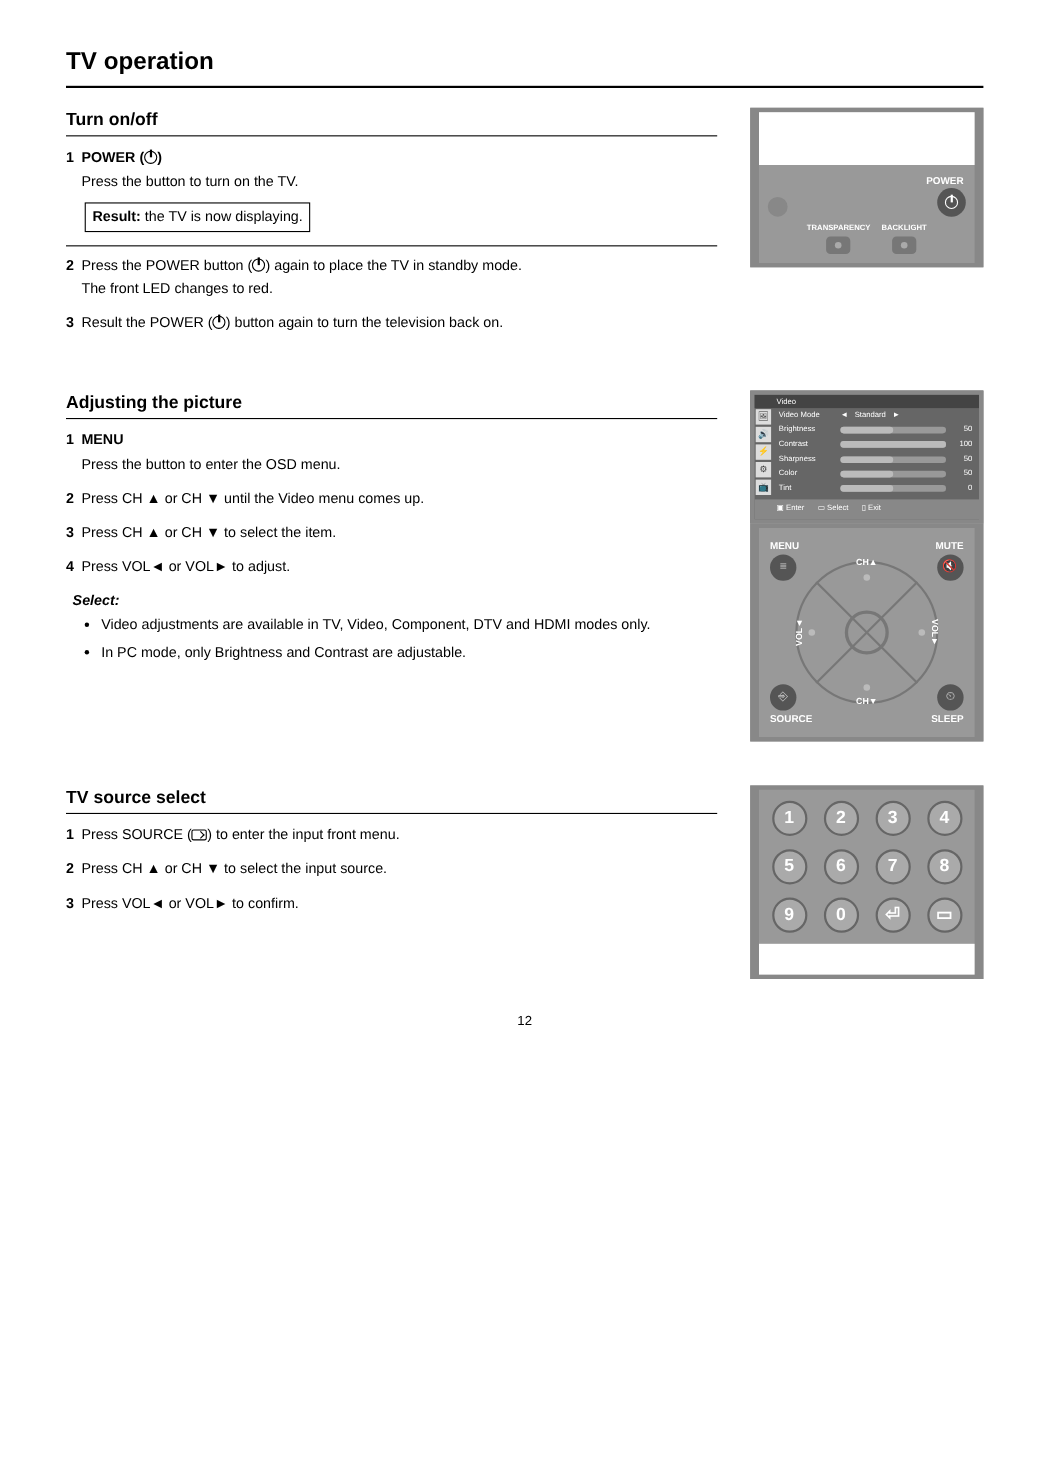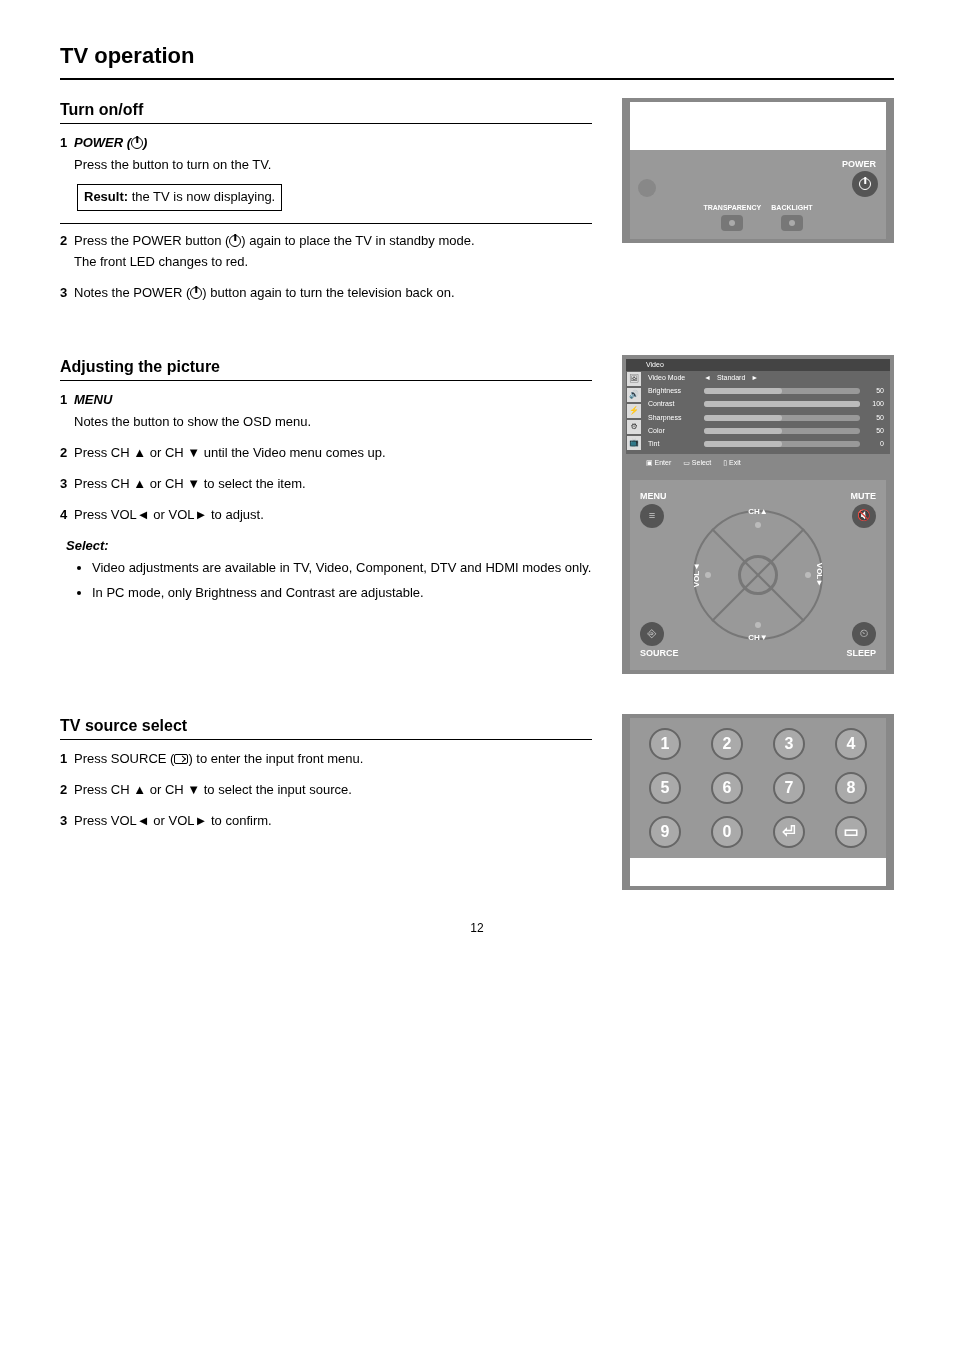--- a/index.html
+++ b/index.html
@@ -1,25 +1,25 @@
 <!DOCTYPE html>
 <html><head>
 <meta charset="utf-8">
 <style>
 * { box-sizing: border-box; margin: 0; padding: 0; }
 body { font-family: Arial, Helvetica, sans-serif; width: 954px; margin: 0 auto; background: #fff; color: #000; font-size: 13px; line-height: 1.45; padding: 40px 60px 40px 60px; position: relative; }
 .page-title { font-size: 22px; font-weight: bold; padding-bottom: 6px; border-bottom: 2px solid #000; margin-bottom: 18px; }
 .section-title { font-size: 16px; font-weight: bold; border-bottom: 1px solid #000; padding-bottom: 2px; margin-bottom: 10px; }
 .two-col { display: flex; gap: 30px; }
 .left-col { flex: 1; min-width: 0; }
-.right-col { width: 272px; flex-shrink: 0; }
+.right-col { width: 212px; flex-shrink: 0; }
 .step-block { margin-bottom: 12px; }
 .step-line { position: relative; padding-left: 14px; margin-bottom: 3px; }
 .step-num { position: absolute; left: 0; font-weight: bold; }
-.step-head { font-weight: bold; display: inline; font-style: italic; }
+.step-head { font-weight: bold; display: inline; }
 .step-desc { display: inline; }
 .step-sub { padding-left: 14px; margin-bottom: 3px; }
 .step-divider { border-top: 1px solid #000; margin: 4px 0 8px 0; }
 .result-box { border: 1px solid #000; padding: 3px 6px; display: inline-block; margin-top: 6px; }
 .result-label { font-weight: bold; }
 .notes-block { margin-top: 10px; padding-left: 6px; }
 .notes-title { font-weight: bold; font-style: italic; }
 .bullet-list { list-style: disc; margin-left: 26px; margin-top: 4px; }
 .bullet-list li { margin-bottom: 6px; }
 .power-icon { display: inline-block; width: 12px; height: 12px; border: 1.5px solid #000; border-radius: 50%; position: relative; vertical-align: -2px; }
@@ -100,21 +100,21 @@
 
     <div class="step-block">
       <div class="step-line"><span class="step-num">2</span>
         <span>Press the POWER button (</span><span class="power-icon"></span><span>) again to place the TV in standby mode.</span>
       </div>
       <div class="step-sub">The front LED changes to red.</div>
     </div>
 
     <div class="step-block">
       <div class="step-line"><span class="step-num">3</span>
-        <span>Notes the POWER (</span><span class="power-icon"></span><span>) button again to turn the television back on.</span>
+        <span>Result the POWER (</span><span class="power-icon"></span><span>) button again to turn the television back on.</span>
       </div>
     </div>
   </div>
 
   <div class="right-col">
     <div class="illus">
       <div class="illus-top"></div>
       <div class="pw-row">
         <div class="ir"></div>
         <div style="flex:1"></div>
@@ -140,21 +140,21 @@
 </div>
 
 <div class="two-col" style="margin-bottom:40px;">
   <div class="left-col">
     <div class="section-title">Adjusting the picture</div>
 
     <div class="step-block">
       <div class="step-line"><span class="step-num">1</span>
         <span class="step-head">MENU</span>
       </div>
-      <div class="step-sub">Notes the button to show the OSD menu.</div>
+      <div class="step-sub">Press the button to enter the OSD menu.</div>
     </div>
 
     <div class="step-block">
       <div class="step-line"><span class="step-num">2</span>
         <span>Press CH ▲ or CH ▼ until the Video menu comes up.</span>
       </div>
     </div>
 
     <div class="step-block">
       <div class="step-line"><span class="step-num">3</span>

